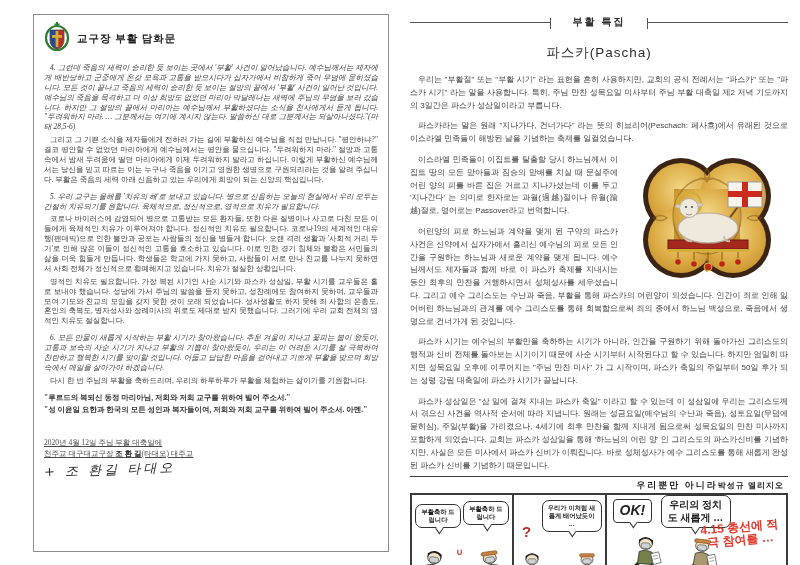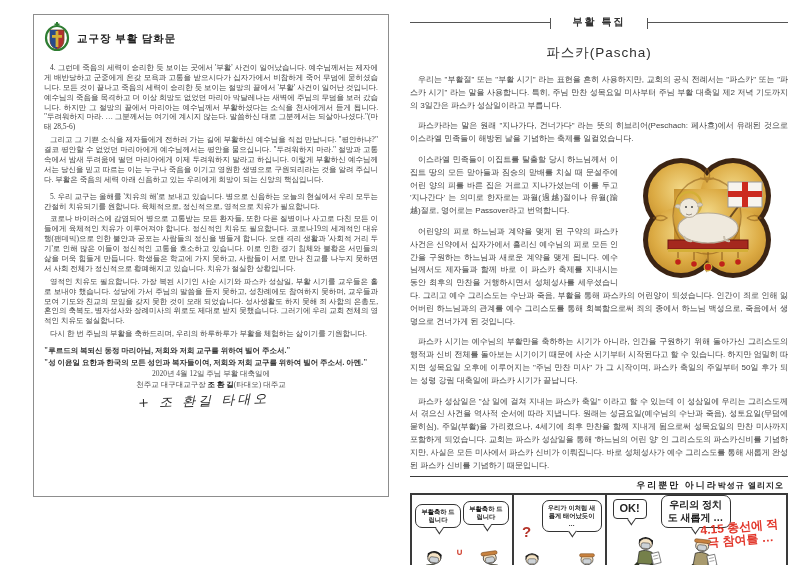--- a/index.html
+++ b/index.html
@@ -1,28 +1,28 @@
 <!DOCTYPE html>
 <html><head>
 <meta charset="utf-8">
 <style>
   html,body{margin:0;padding:0;background:#ffffff;}
   .canvas{position:relative;width:800px;height:565px;background:#ffffff;overflow:hidden;
           font-family:"Liberation Sans","DejaVu Sans",sans-serif;color:#3b3b3b;}
 
   
-  .page-left{position:absolute;left:33px;top:14px;width:356px;height:483px;
+  .page-left{position:absolute;left:33px;top:14px;width:356px;height:538px;
              border:1px solid #8d8d8d;box-sizing:border-box;padding:7px 10px;overflow:hidden;
              font-family:"Liberation Serif","DejaVu Serif",serif;}
   .lp-header{display:flex;align-items:center;gap:7px;margin-bottom:6px;}
   .lp-title{font-size:10.5px;font-weight:bold;color:#222;letter-spacing:1px;}
   .lp-body p{margin:3px 0 0 0;font-size:7.5px;line-height:1.32;text-align:justify;text-indent:6px;color:#3b3b3b;}
-  .lp-body p.sect{margin-top:7px;}
+  .lp-body p.sect{margin-top:7px;font-style:italic;}
   .lp-body p.prayer{text-indent:0;margin-top:7px;font-weight:bold;color:#333;}
-  .sig-block{margin-top:0;text-align:center;color:#4a4a4a;}
+  .sig-block{margin-top:22px;text-align:left;color:#4a4a4a;text-decoration:underline;}
   .sig-block .sig-line{font-size:7.5px;line-height:1.5;}
   .sig-name{font-weight:bold;color:#222;}
   .sig-script{margin-top:2px;margin-right:14px;font-size:13px;font-style:italic;letter-spacing:3px;
               color:#2a2a2a;transform:rotate(-2deg);display:inline-block;
               font-family:"DejaVu Serif",serif;}
 
   
   .page-right{position:absolute;left:410px;top:16px;width:378px;}
   .kicker-row{display:flex;align-items:center;height:12px;}
   .kicker-line{flex:1;height:0;border-top:1px solid #555;position:relative;}
@@ -45,21 +45,21 @@
   .panel{position:relative;border-right:2px solid #3a3a3a;background:#fff;}
   .panel:last-child{border-right:none;}
   .panel.p1{width:27%;}
   .panel.p2{width:24.5%;}
   .panel.p3{width:48.5%;}
   .bubble{position:absolute;background:#fff;border:1.2px solid #333;border-radius:7px;
           padding:3px 3px;font-size:6.3px;line-height:1.25;text-align:center;font-weight:bold;color:#222;}
   .bubble::after{content:"";position:absolute;bottom:-4.5px;left:45%;width:6px;height:6px;background:#fff;
           border-right:1.2px solid #333;border-bottom:1.2px solid #333;transform:rotate(55deg) skewX(20deg);}
   .qmark{position:absolute;left:8px;top:28px;font-size:15px;font-weight:bold;color:#b5342a;}
-  .ok-bubble{font-size:11px;border-radius:4px;padding:2px 6px;}
+  .ok-bubble{font-size:14px;border-radius:4px;padding:2px 6px;font-style:italic;}
   .red-note{position:absolute;right:3px;top:26px;width:86px;transform:rotate(-5deg);
             color:#e2372b;font-weight:bold;font-size:12px;line-height:1.12;text-align:center;}
   .groundline{position:absolute;left:0;bottom:24px;width:70%;height:2.5px;background:#cfcfcf;}
   .person{position:absolute;}
   .redmark{position:absolute;color:#d0402f;font-size:9px;font-weight:bold;}
 </style>
 </head>
 <body>
 
 <div class="canvas">
@@ -78,20 +78,21 @@
         </svg>
       </span>
       <span class="lp-title">교구장 부활 담화문</span>
     </div>
     <div class="lp-body">
       <p class="sect">4. 그런데 죽음의 세력이 승리한 듯 보이는 곳에서 '부활' 사건이 일어났습니다. 예수님께서는 제자에게 배반당하고 군중에게 온갖 모욕과 고통을 받으시다가 십자가에서 비참하게 죽어 무덤에 묻히셨습니다. 모든 것이 끝나고 죽음의 세력이 승리한 듯 보이는 절망의 끝에서 '부활' 사건이 일어난 것입니다. 예수님의 죽음을 목격하고 더 이상 희망도 없었던 마리아 막달레나는 새벽에 주님의 무덤을 보러 갔습니다. 하지만 그 절망의 끝에서 마리아는 예수님께서 부활하셨다는 소식을 천사에게서 듣게 됩니다. "두려워하지 마라. … 그분께서는 여기에 계시지 않는다. 말씀하신 대로 그분께서는 되살아나셨다."(마태 28,5-6)</p>
       <p>그리고 그 기쁜 소식을 제자들에게 전하러 가는 길에 부활하신 예수님을 직접 만납니다. "평안하냐?" 결코 평안할 수 없었던 마리아에게 예수님께서는 평안을 물으십니다. "두려워하지 마라." 절망과 고통 속에서 밤새 두려움에 떨던 마리아에게 이제 두려워하지 말라고 하십니다. 이렇게 부활하신 예수님께서는 당신을 믿고 따르는 이는 누구나 죽음을 이기고 영원한 생명으로 구원되리라는 것을 알려 주십니다. 부활은 죽음의 세력 아래 신음하고 있는 우리에게 희망이 되는 신앙의 핵심입니다.</p>
       <p class="sect">5. 우리 교구는 올해를 '치유의 해'로 보내고 있습니다. 병으로 신음하는 오늘의 현실에서 우리 모두는 간절히 치유되기를 원합니다. 육체적으로, 정신적으로, 영적으로 치유가 필요합니다.</p>
       <p>코로나 바이러스에 감염되어 병으로 고통받는 모든 환자들, 또한 다른 질병이나 사고로 다친 모든 이들에게 육체적인 치유가 이루어져야 합니다. 정신적인 치유도 필요합니다. 코로나19의 세계적인 대유행(팬데믹)으로 인한 불안과 공포는 사람들의 정신을 병들게 합니다. 오랜 격리 생활과 '사회적 거리 두기'로 인해 많은 이들이 정신적인 고통을 호소하고 있습니다. 이로 인한 경기 침체와 불황은 서민들의 삶을 더욱 힘들게 만듭니다. 학생들은 학교에 가지 못하고, 사람들이 서로 만나 친교를 나누지 못하면서 사회 전체가 정신적으로 황폐해지고 있습니다. 치유가 절실한 상황입니다.</p>
       <p>영적인 치유도 필요합니다. 가장 복된 시기인 사순 시기와 파스카 성삼일, 부활 시기를 교우들은 홀로 보내야 했습니다. 성당에 가서 주님의 말씀을 듣지 못하고, 성찬례에도 참여하지 못하며, 교우들과 모여 기도와 친교의 모임을 갖지 못한 것이 오래 되었습니다. 성사생활도 하지 못해 죄 사함의 은총도, 혼인의 축복도, 병자성사와 장례미사의 위로도 제대로 받지 못했습니다. 그러기에 우리 교회 전체의 영적인 치유도 절실합니다.</p>
+      <p class="sect">6. 모든 만물이 새롭게 시작하는 부활 시기가 찾아왔습니다. 추운 겨울이 지나고 꽃피는 봄이 왔듯이, 고통과 보속의 사순 시기가 지나고 부활의 기쁨이 찾아왔듯이, 우리는 이 어려운 시기를 잘 극복하여 찬란하고 행복한 시기를 맞이할 것입니다. 어둡고 답답한 마음을 걷어내고 기쁘게 부활을 맞으며 희망 속에서 매일을 살아가야 하겠습니다.</p>
       <p>다시 한 번 주님의 부활을 축하드리며, 우리의 하루하루가 부활을 체험하는 삶이기를 기원합니다.</p>
       <p class="prayer">"루르드의 복되신 동정 마리아님, 저희와 저희 교구를 위하여 빌어 주소서."</p>
       <p class="prayer" style="margin-top:2px">"성 이윤일 요한과 한국의 모든 성인과 복자들이여, 저희와 저희 교구를 위하여 빌어 주소서. 아멘."</p>
       <div class="sig-block">
         <div class="sig-line">2020년 4월 12일 주님 부활 대축일에</div>
         <div class="sig-line"><span>천주교 대구대교구장 </span><span class="sig-name">조 환 길</span><span>(타대오) 대주교</span></div>
         <div class="sig-script">+ 조 환길 타대오</div>
       </div>
     </div>
   </section>

